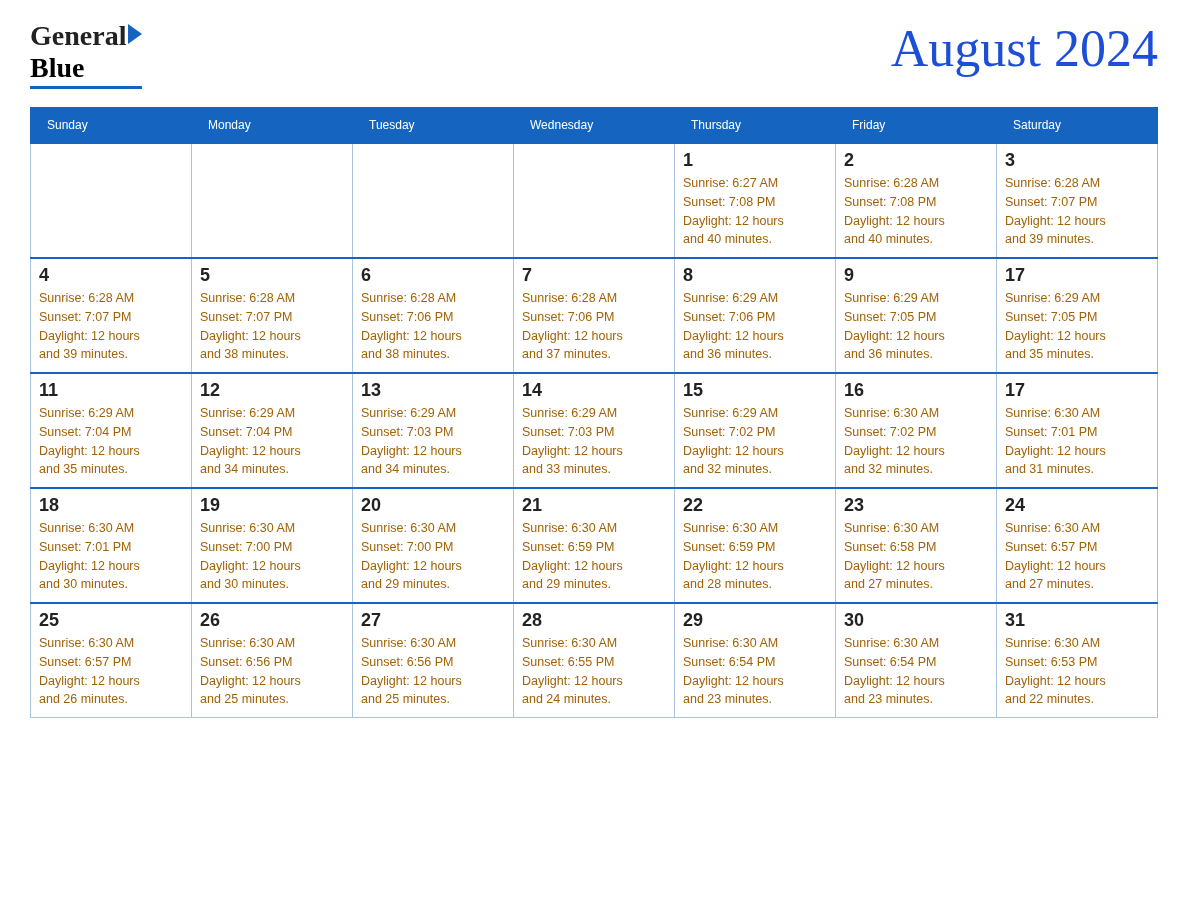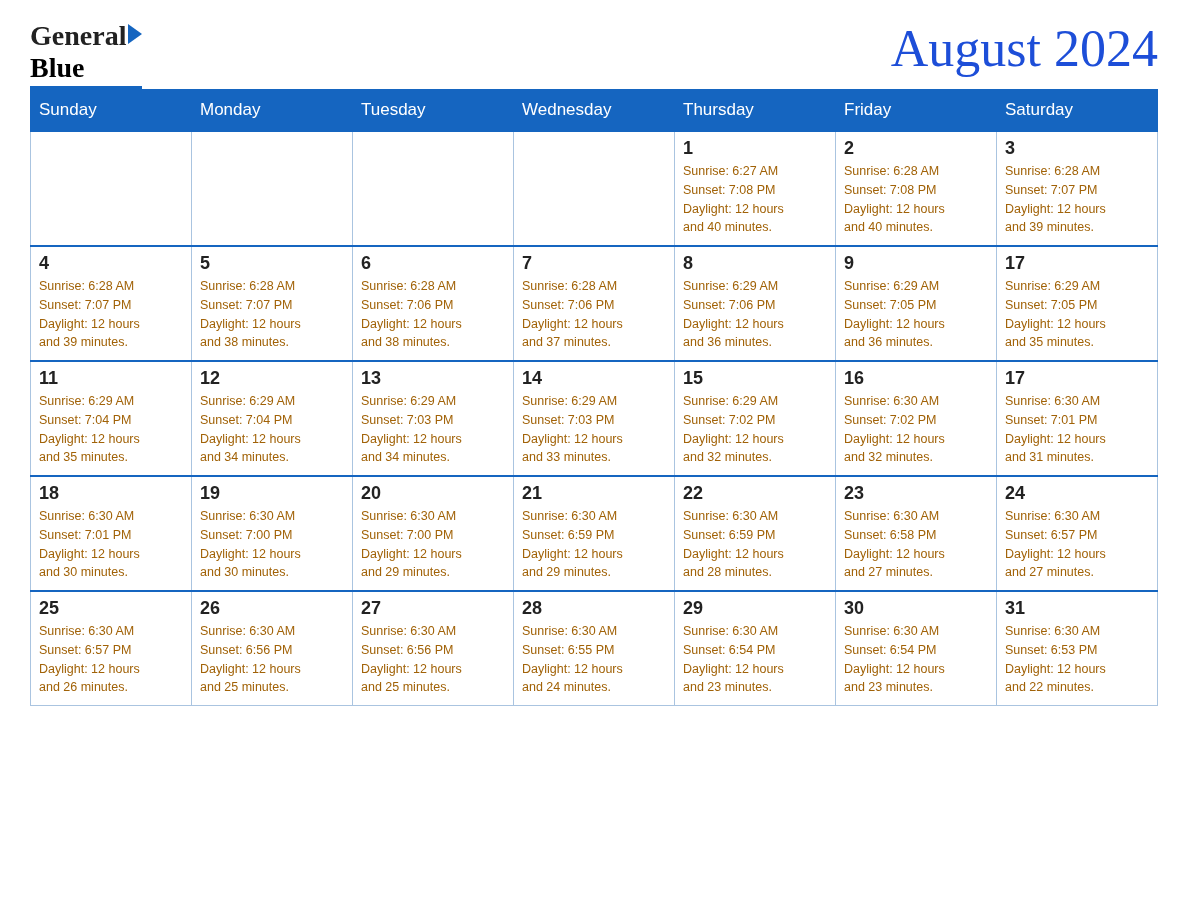--- a/index.html
+++ b/index.html
@@ -8,20 +8,21 @@
       background: #fff;
       color: #222;
       width: 1188px;
       min-height: 918px;
       padding: 20px 30px 30px 30px;
     }
     .header {
       display: flex;
       justify-content: space-between;
       align-items: flex-start;
+      margin-bottom: 18px;
     }
     .logo-text-general {
       font-size: 28px;
       font-weight: bold;
       color: #222;
       font-family: Georgia, serif;
     }
     .logo-text-blue {
       font-size: 28px;
       font-weight: bold;
@@ -67,23 +68,23 @@
       font-family: Arial, Helvetica, sans-serif;
     }
     .calendar {
       width: 100%;
       border-collapse: collapse;
       border: 1.5px solid #1565c0;
     }
     .calendar th {
       background: #1565c0;
       color: #fff;
-      font-size: 17px;
+      font-size: 12px;
       font-weight: normal;
-      padding: 10px 8px;
+      padding: 10px 16px;
       text-align: left;
       border: 1px solid #1565c0;
     }
     .calendar td {
       vertical-align: top;
       padding: 6px 8px 8px 8px;
       border: 1px solid #aac4e0;
       width: 14.28%;
       min-height: 90px;
       font-size: 13px;

